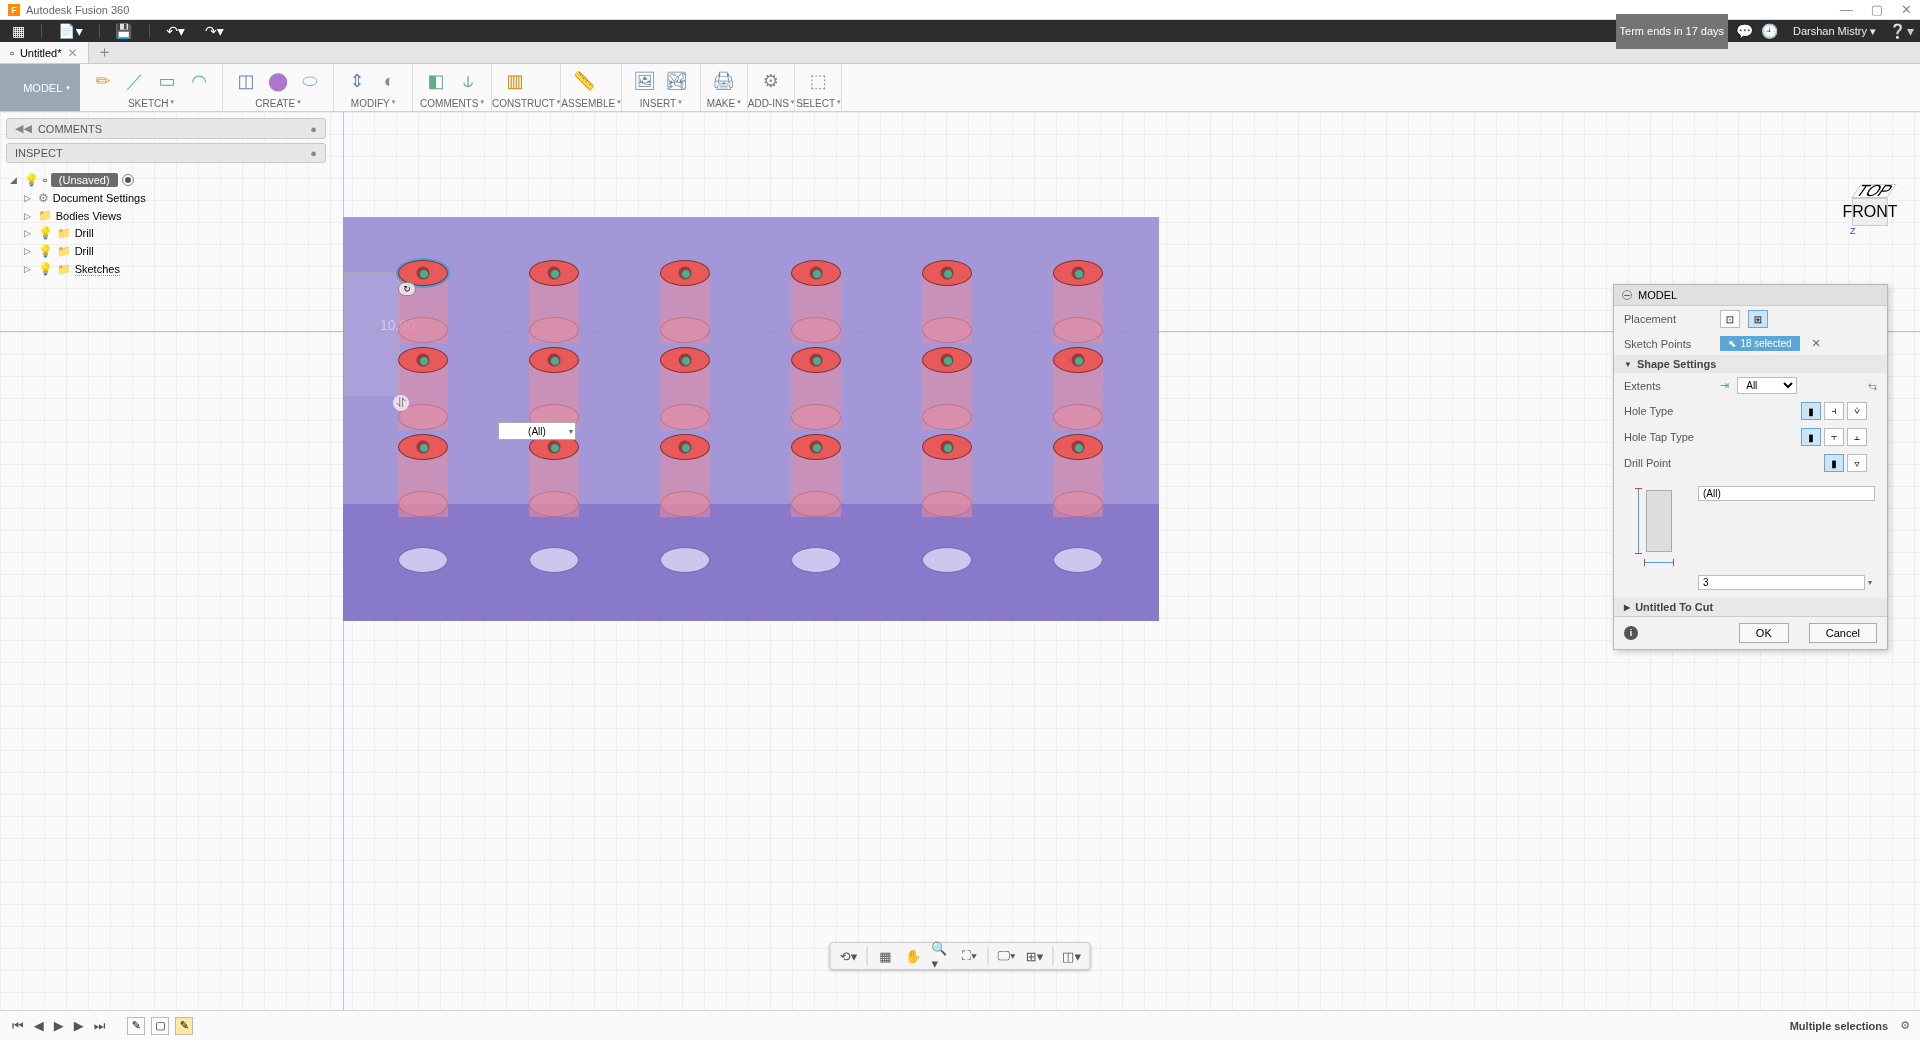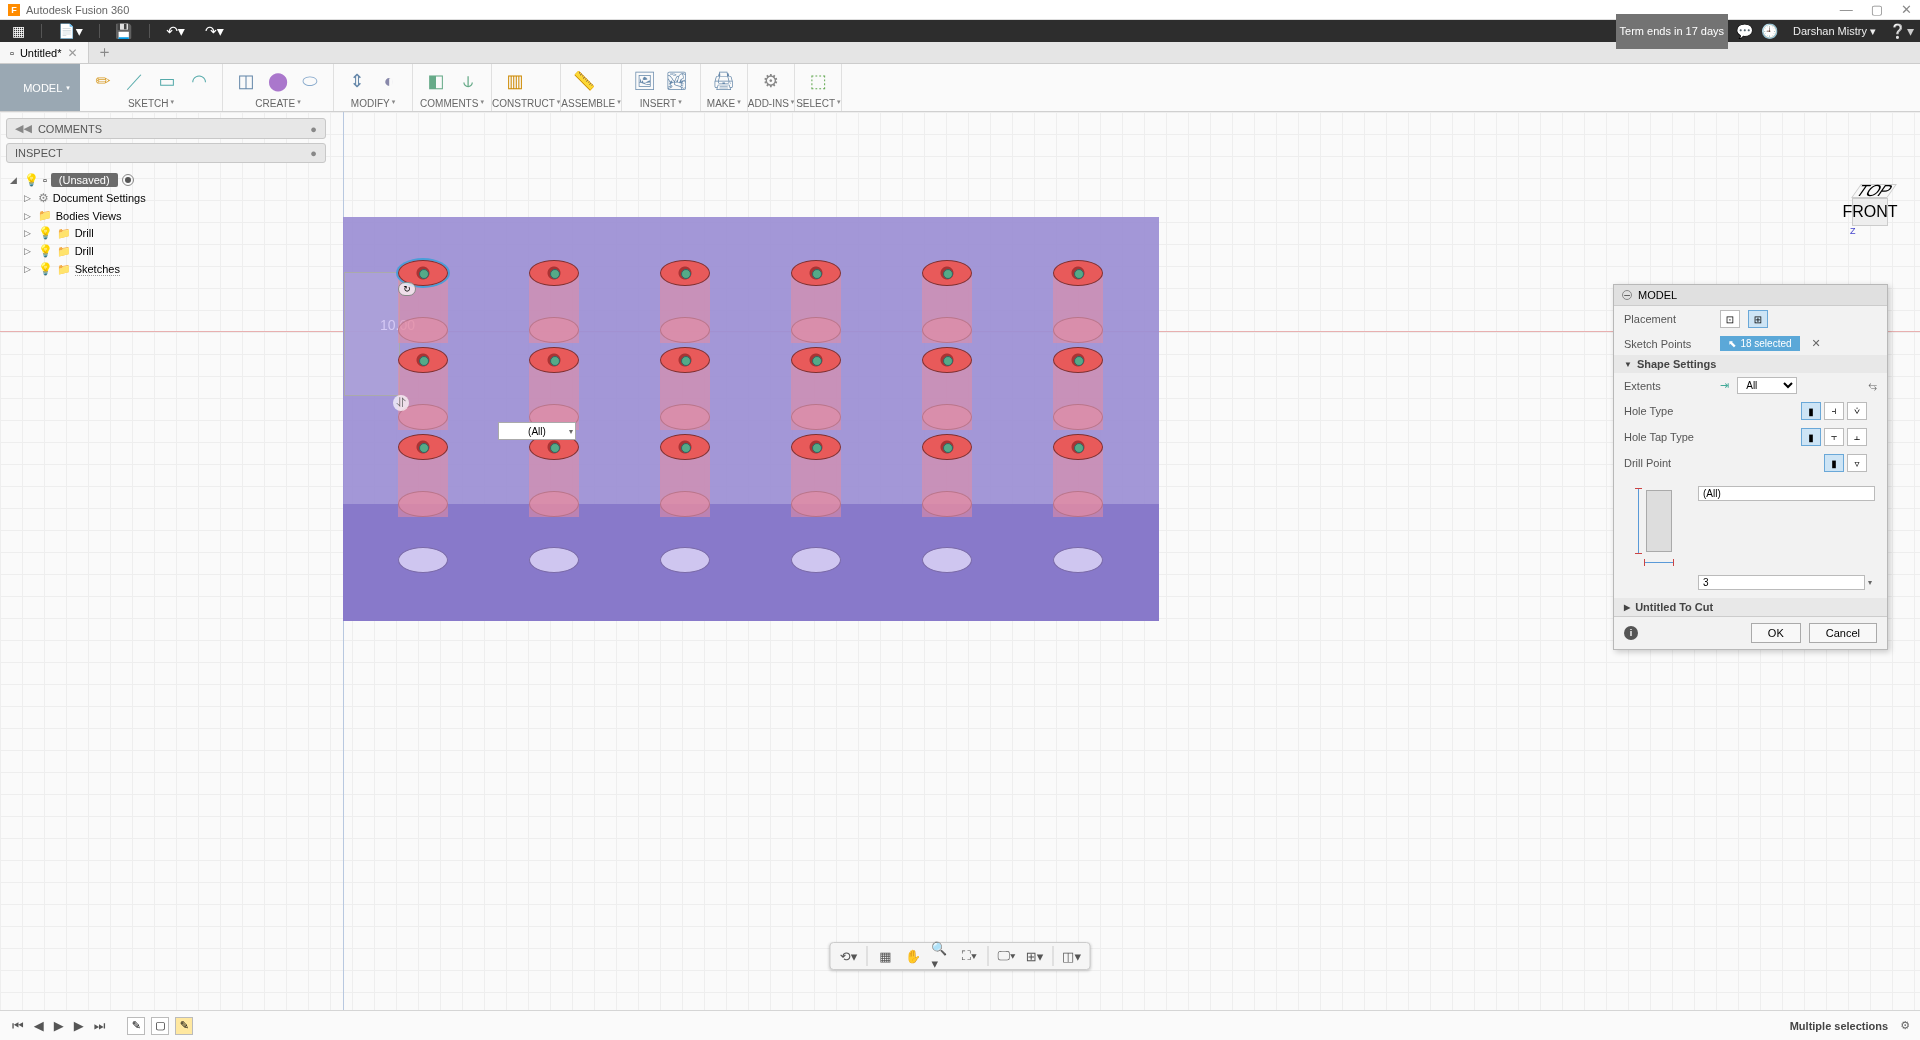--- a/index.html
+++ b/index.html
@@ -109,21 +109,21 @@
 .hole-panel .dia-box .hline::before, .hole-panel .dia-box .hline::after { content: ""; position: absolute; top: -3px; width: 1px; height: 7px; background: #c44; }
 .hole-panel .dia-box .hline::before { left: 0; }
 .hole-panel .dia-box .hline::after { right: 0; }
 .hole-panel .dia-inputs { flex: 1; display: flex; flex-direction: column; gap: 6px; padding-top: 2px; }
 .hole-panel .dia-inputs input { width: 100%; }
 .hole-panel .dia-bottom-input { margin-top: 68px; display: flex; align-items: center; }
 .hole-panel .dia-bottom-input input { flex: 1; }
 .hole-panel .dia-bottom-input .dd { font-size: 8px; padding: 0 3px; color: #666; }
 .hole-panel .footer { border-top: 1px solid #ccc; padding: 6px 10px; display: flex; align-items: center; gap: 8px; }
 .hole-panel .footer .info { width: 14px; height: 14px; border-radius: 50%; background: #555; color: #fff; font-size: 9px; display: flex; align-items: center; justify-content: center; font-weight: bold; }
-.hole-panel .footer .btns { margin-left: auto; display: flex; gap: 8px; justify-content: flex-end; }
+.hole-panel .footer .btns { margin-left: auto; display: flex; gap: 20px; justify-content: flex-end; }
 .hole-panel .footer button { padding: 3px 16px; font-size: 11px; border: 1px solid #aaa; background: #f8f8f8; cursor: pointer; }
 
 .nav-toolbar { position: absolute; left: 50%; transform: translateX(-50%); bottom: 40px; background: #f5f5f5; border: 1px solid #ccc; border-radius: 4px; padding: 3px 8px; display: flex; gap: 8px; box-shadow: 0 1px 3px rgba(0,0,0,0.2); }
 .nav-toolbar .nicon { width: 20px; height: 20px; display: flex; align-items: center; justify-content: center; font-size: 13px; color: #555; cursor: pointer; }
 .nav-toolbar .nsep { width: 1px; background: #ccc; }
 
 .statusbar { position: absolute; left: 0; right: 0; bottom: 0; height: 30px; background: #fafafa; border-top: 1px solid #d5d5d5; display: flex; align-items: center; padding: 0 10px; font-size: 11px; }
 .statusbar .timeline { display: flex; gap: 6px; align-items: center; }
 .statusbar .tl-btn { font-size: 13px; color: #555; cursor: pointer; padding: 2px; }
 .statusbar .tl-feat { width: 18px; height: 18px; border: 1px solid #bbb; background: #fff; display: flex; align-items: center; justify-content: center; font-size: 11px; cursor: pointer; }

